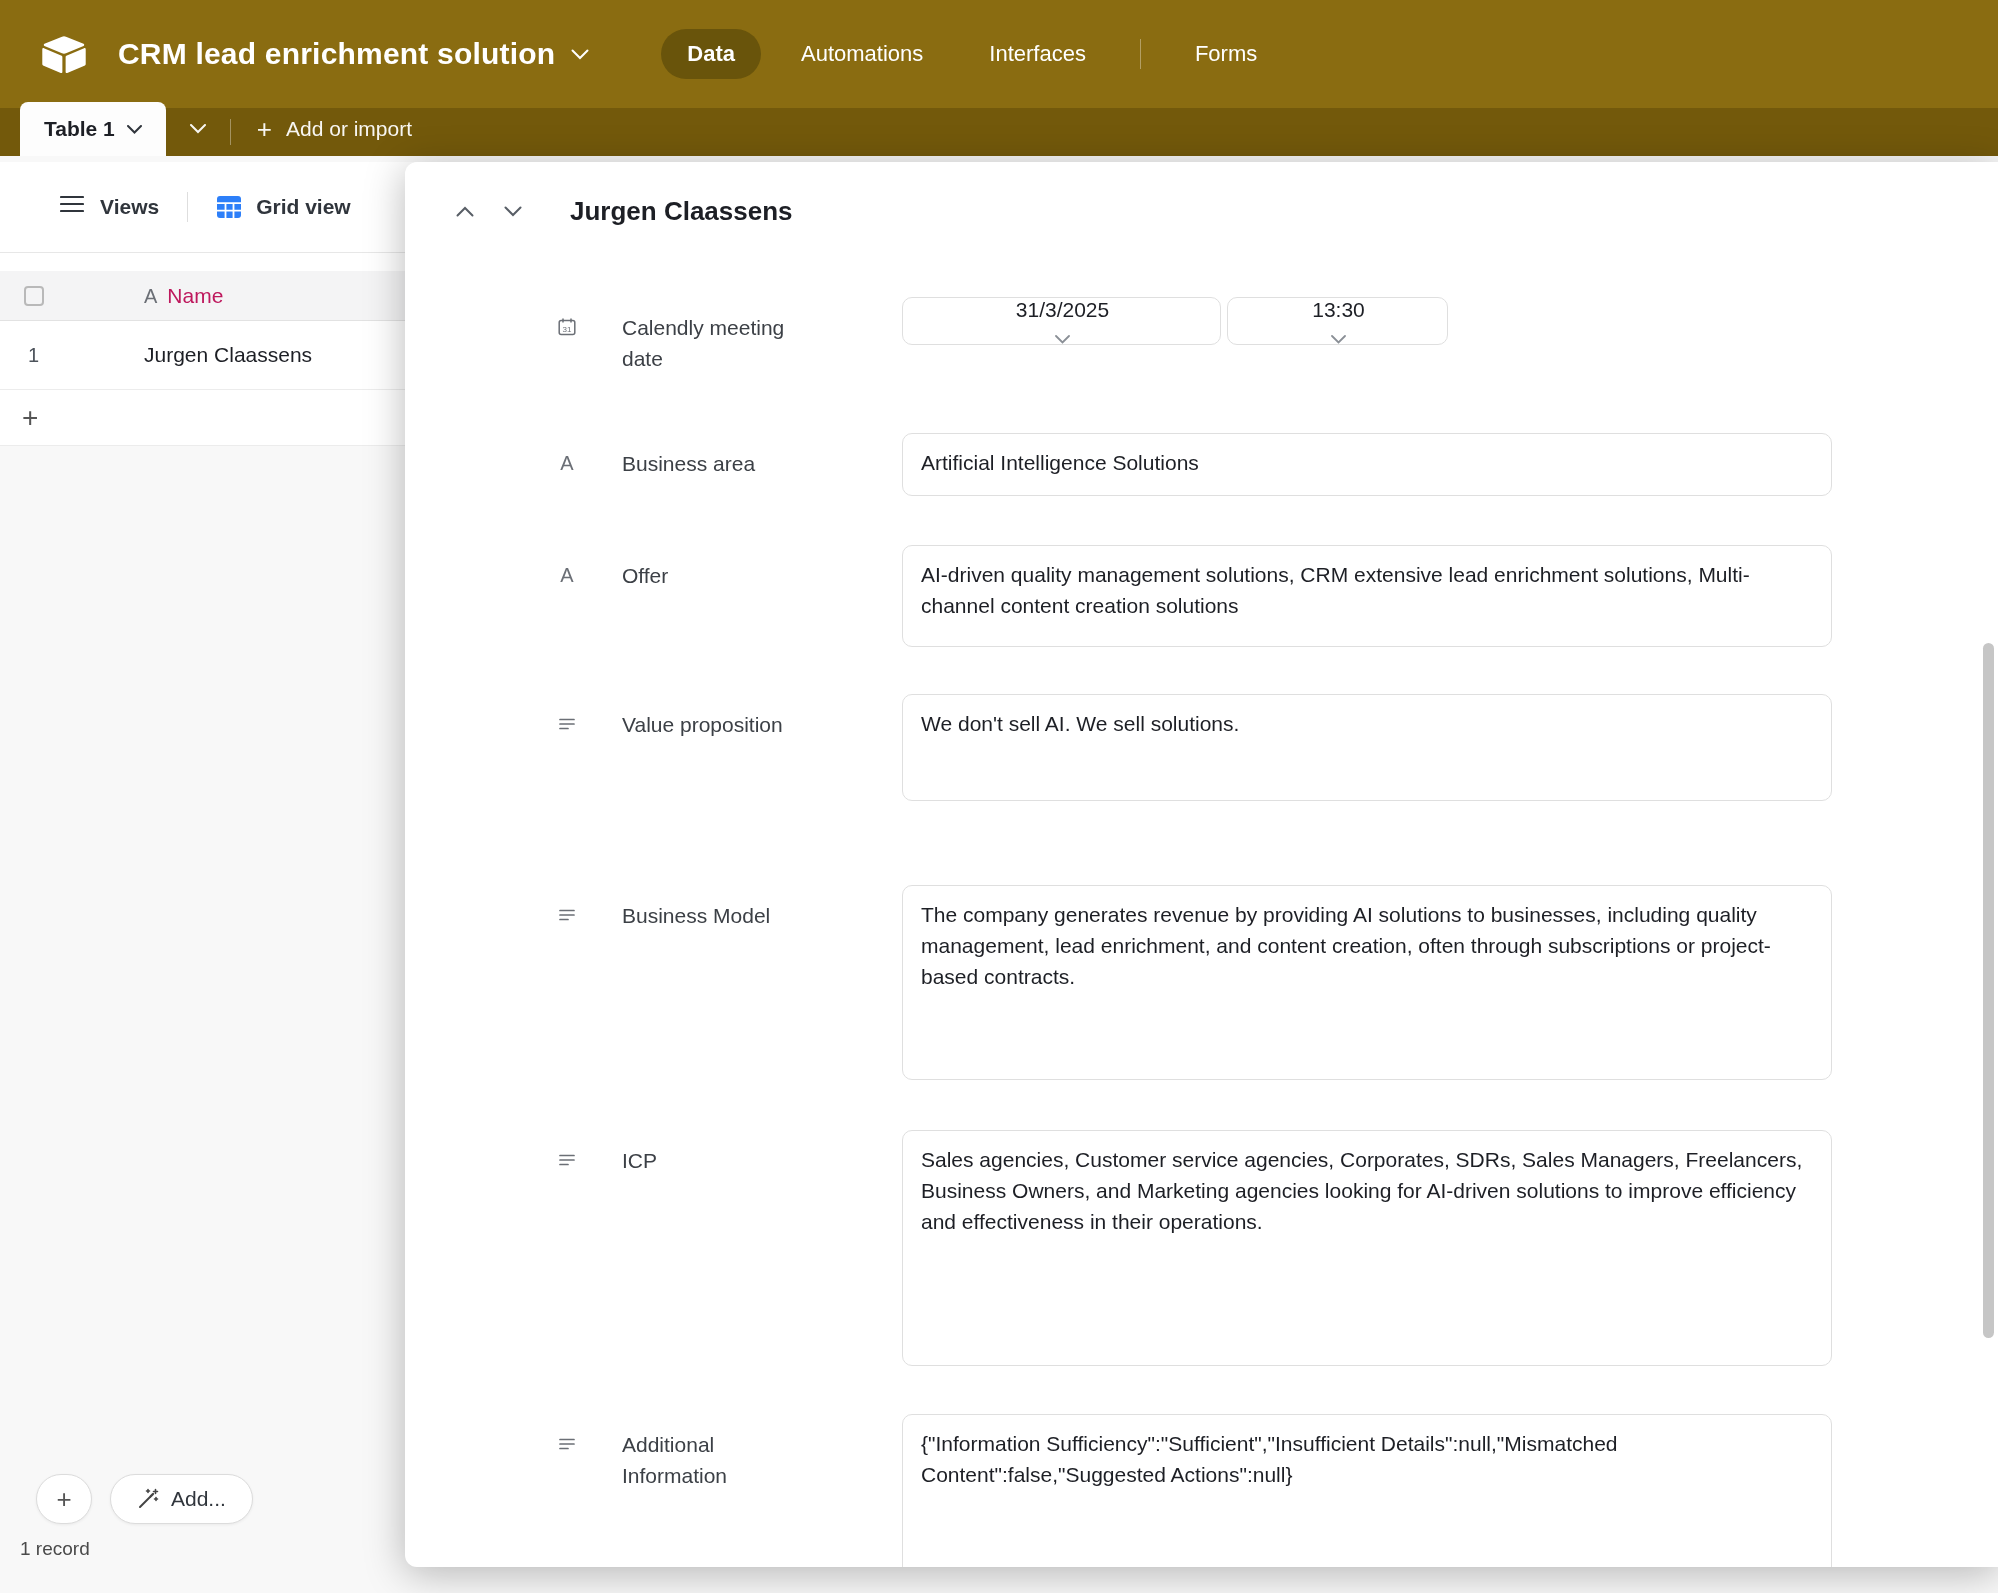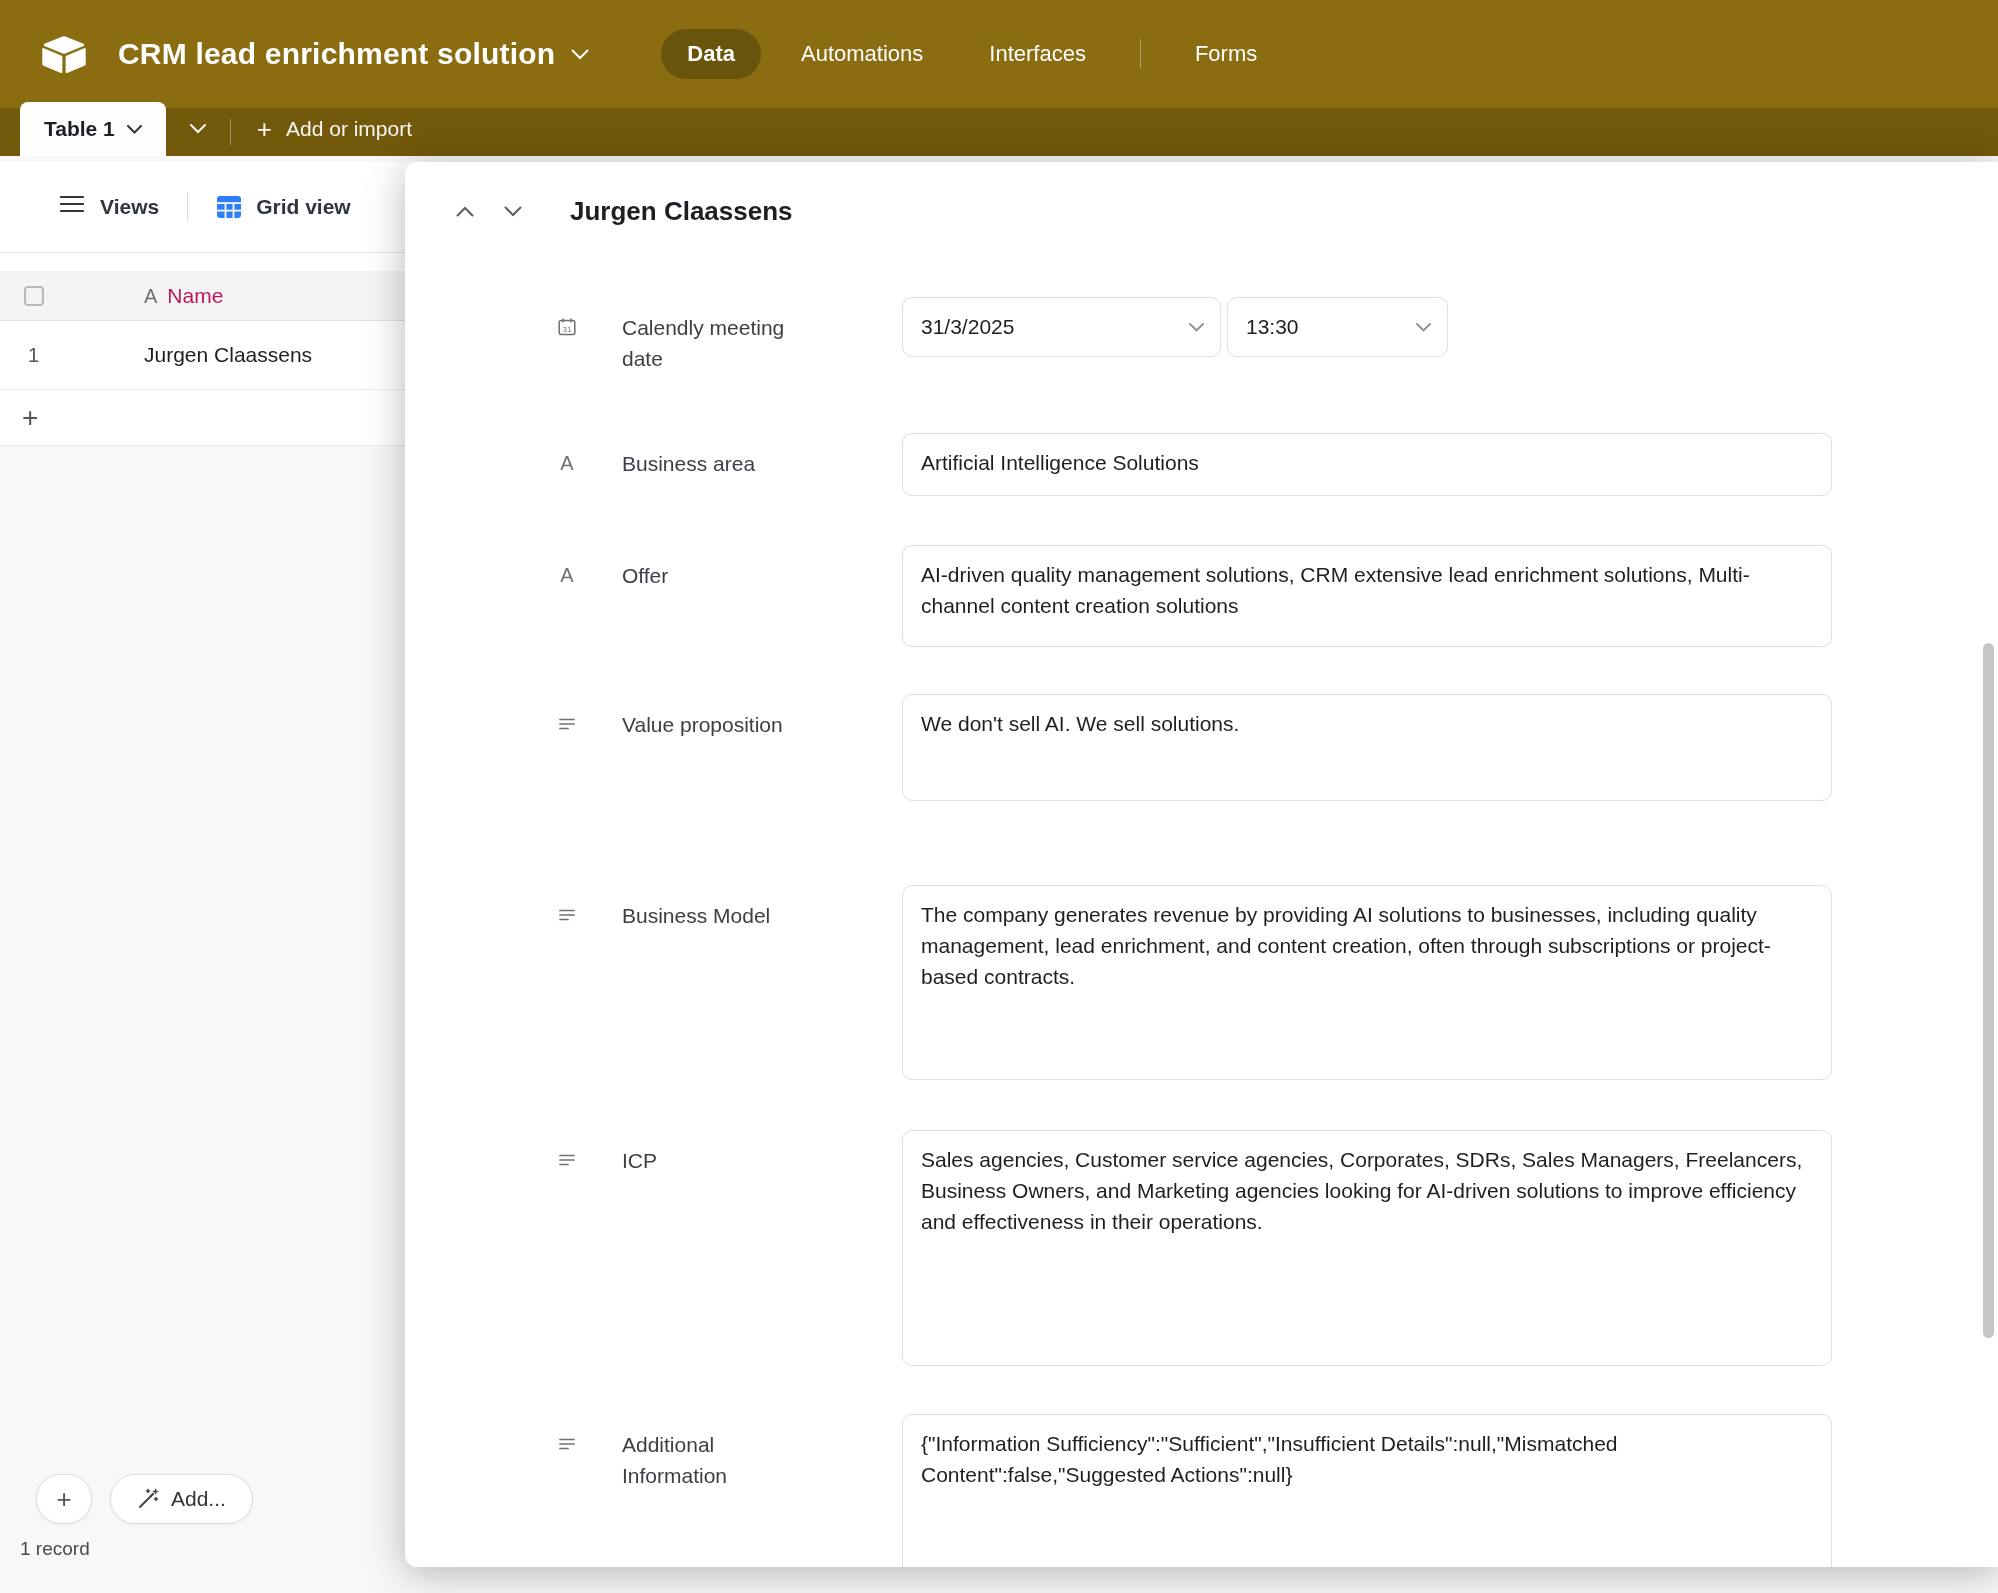--- a/index.html
+++ b/index.html
@@ -72,23 +72,23 @@
   .modal-title { font-size:26px; font-weight:bold; color:#1d1f25; margin-left:22px; }
 
   .field { position:absolute; left:0; right:0; }
   .flabel { position:absolute; left:152px; top:15px; display:flex; gap:13px; align-items:flex-start; }
   .flabel .ftext { font-size:21px; line-height:31px; color:#3c4046; width:200px;margin-left:32px; }
   .ficon { width:20px; height:20px; display:flex; align-items:center; justify-content:center; margin-top:5px; }
   .a-glyph { font-size:20px; color:#6b6f76; line-height:20px; }
   .fcontrol { position:absolute; left:497px; top:0; width:930px; }
   .valuebox { border:1px solid #dfdfdf; border-radius:10px; background:#fff; padding:13px 18px;
               font-size:21px; line-height:31px; color:#1d1f25; width:100%; cursor:text; }
-  .selectbox { border:1px solid #dfdfdf; border-radius:10px; background:#fff; height:60px;
+  .selectbox { border:1px solid #dfdfdf; border-radius:10px; background:#fff; height:48px;
                display:flex; align-items:center; justify-content:space-between; padding:0 16px 0 18px;
-               font-size:21px; color:#1d1f25; cursor:pointer; }
+               font-size:21px; color:#1d1f25; cursor:pointer;flex-direction:column; }
   .date-time { display:flex; gap:6px; }
   .datebox { width:319px; }
   .timebox { width:221px; }
 
   .modal-scrollbar { position:absolute; top:0; bottom:0; right:3px; width:12px; }
   .modal-scroll-thumb { position:absolute; top:481px; height:695px; left:0; width:11px;
                         background:#c6c6c6; border-radius:6px; cursor:grab; }
 </style>
 </head>
 <body>

